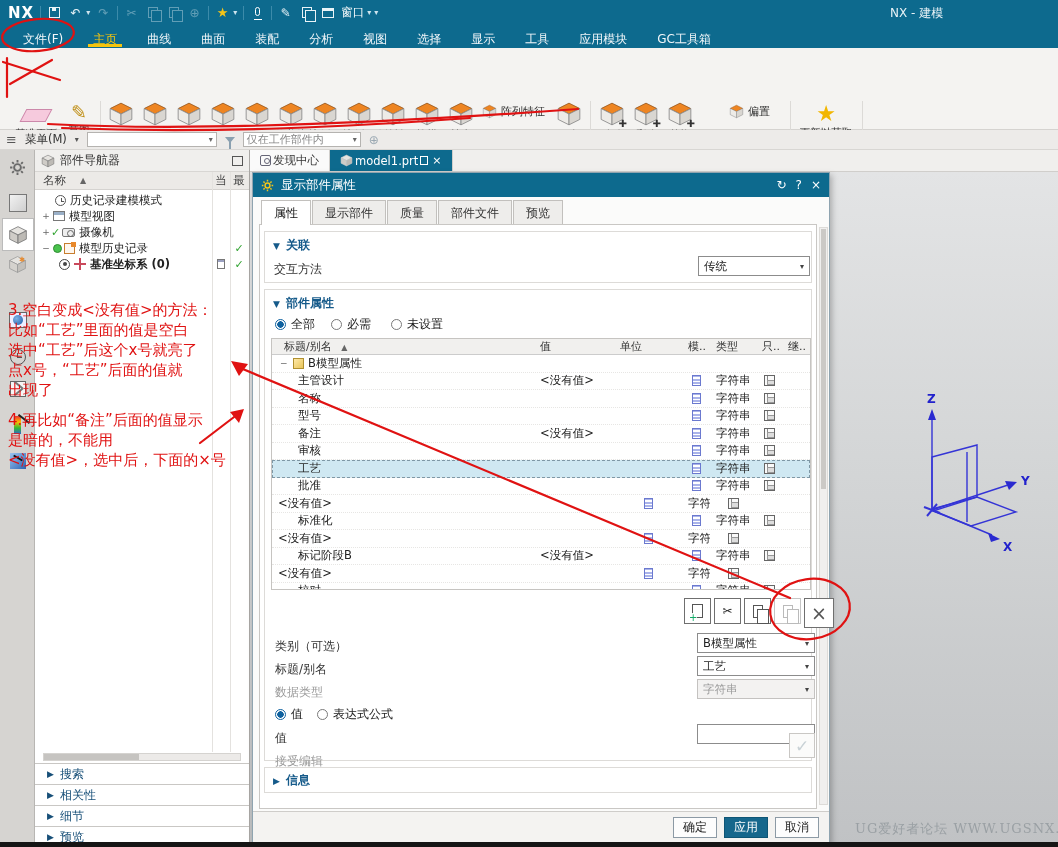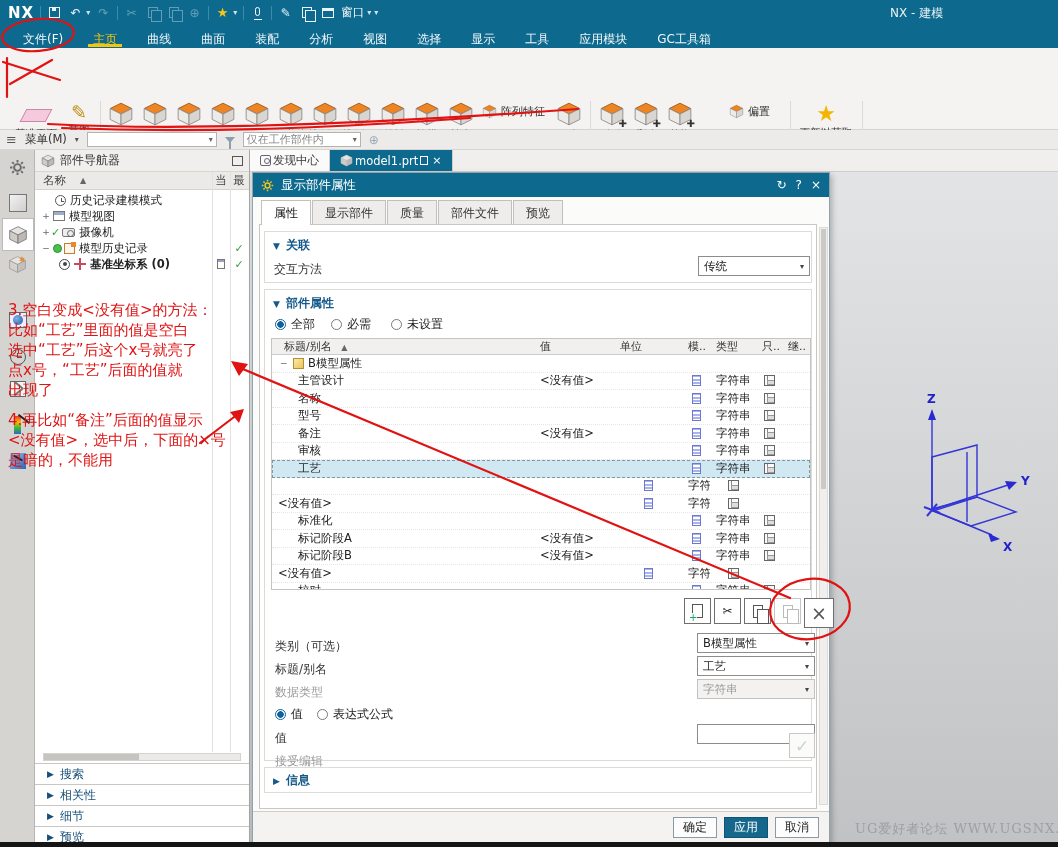--- a/index.html
+++ b/index.html
@@ -907,20 +907,21 @@
                   <span class="ico-doc"></span>
                 </span>
                 <span class="c-value">字符串</span>
                 <span class="ccenter">
                   <span class="ico-save2"></span>
                 </span>
                 <span></span>
               </div>
 
               <div class="trow tgrid">
+                <span class="c-title">批准</span>
                 <span class="c-value"></span>
                 <span></span>
                 <span class="ccenter">
                   <span class="ico-doc"></span>
                 </span>
                 <span class="c-value">字符串</span>
                 <span class="ccenter">
                   <span class="ico-save2"></span>
                 </span>
                 <span></span>
@@ -947,21 +948,20 @@
                   <span class="ico-doc"></span>
                 </span>
                 <span class="c-value">字符串</span>
                 <span class="ccenter">
                   <span class="ico-save2"></span>
                 </span>
                 <span></span>
               </div>
 
               <div class="trow tgrid">
-                <span class="c-title">标记阶段A</span>
                 <span class="c-value">&lt;没有值&gt;</span>
                 <span></span>
                 <span class="ccenter">
                   <span class="ico-doc"></span>
                 </span>
                 <span class="c-value">字符串</span>
                 <span class="ccenter">
                   <span class="ico-save2"></span>
                 </span>
                 <span></span>
@@ -1083,22 +1083,22 @@
 
   <div class="nline">3.空白变成&lt;没有值&gt;的方法：</div>
       <div class="nline">比如“工艺”里面的值是空白</div>
       <div class="nline">选中“工艺”后这个x号就亮了</div>
       <div class="nline">点x号，“工艺”后面的值就</div>
       <div class="nline">出现了</div>
     </div>
   <div class="note" id="note4">
 
   <div class="nline">4.再比如“备注”后面的值显示</div>
+      <div class="nline">是暗的，不能用</div>
       <div class="nline">&lt;没有值&gt;，选中后，下面的×号</div>
-      <div class="nline">是暗的，不能用</div>
     </div>
 
   <svg id="anno" width="1058" height="847">
     <g stroke="#e01212" stroke-width="2.2" fill="none" stroke-linecap="round">
       <ellipse cx="38" cy="35" rx="36" ry="16" transform="rotate(-5 38 35)"></ellipse>
       <path d="M3,62 L60,80"></path>
       <path d="M10,84 L52,60"></path>
       <path d="M7,58 L7,97"></path>
       <path d="M48,124 C200,132 400,122 578,109"></path>
       <path d="M62,128 C220,134 360,126 470,118"></path>

